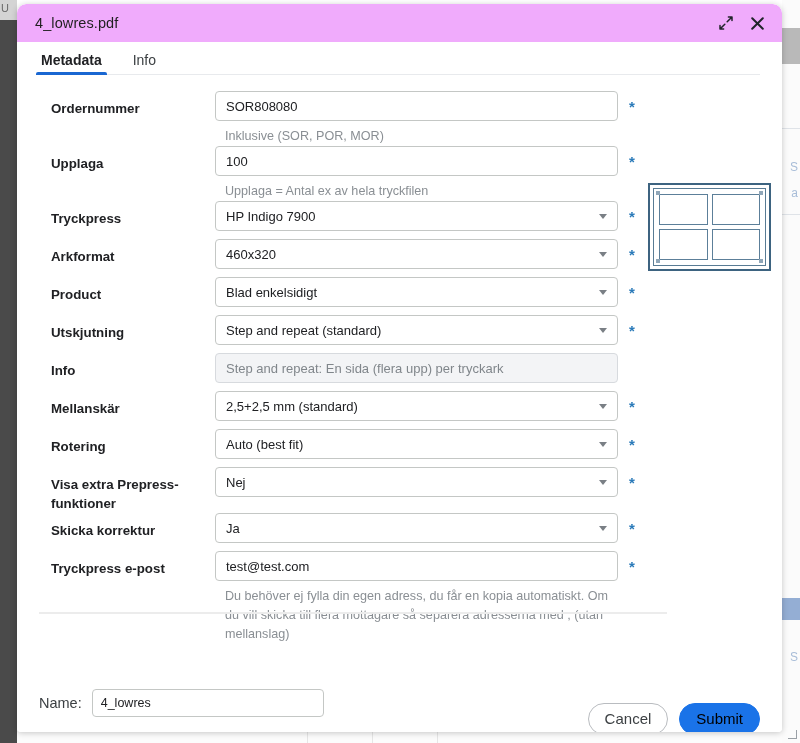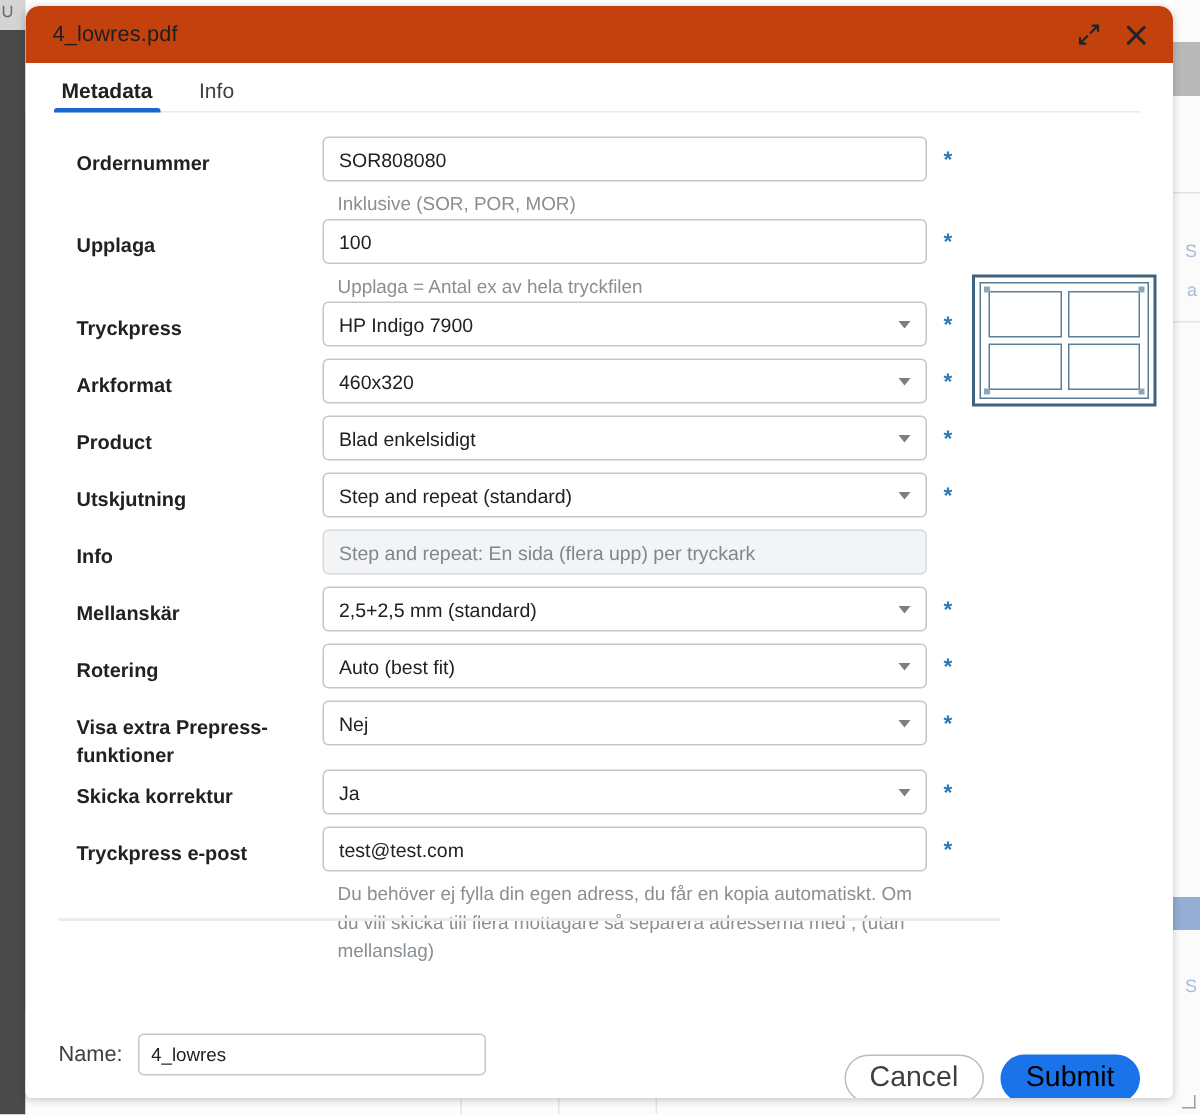--- a/index.html
+++ b/index.html
@@ -100,21 +100,21 @@
     box-shadow: 0 1px 6px rgba(0,0,0,0.22);
     overflow: hidden;
     display: flex;
     flex-direction: column;
   }
 
   
   #titlebar {
     height: 38px;
     flex: 0 0 38px;
-    background: #c2410c;
+    background: #f0abfc;
     border-radius: 9px 9px 0 0;
     display: flex;
     align-items: center;
     padding: 0 14px 0 18px;
     box-sizing: border-box;
   }
   #title-text {
     font-size: 14.5px;
     color: #1f1f1f;
     letter-spacing: 0.1px;
@@ -330,21 +330,21 @@
     color: #202124;
     padding: 0 8px;
     outline: none;
   }
   #footer-spacer { flex: 1 1 auto; }
   .btn {
     height: 32px;
     min-width: 68px;
     border-radius: 16px;
     font-family: "Liberation Sans", sans-serif;
-    font-size: 19px;
+    font-size: 15px;
     cursor: pointer;
     padding: 0 16px;
     box-sizing: border-box;
     display: flex;
     align-items: center;
     justify-content: center;
     margin-top: 31px;
   }
   #cancel-button {
     background: #ffffff;

